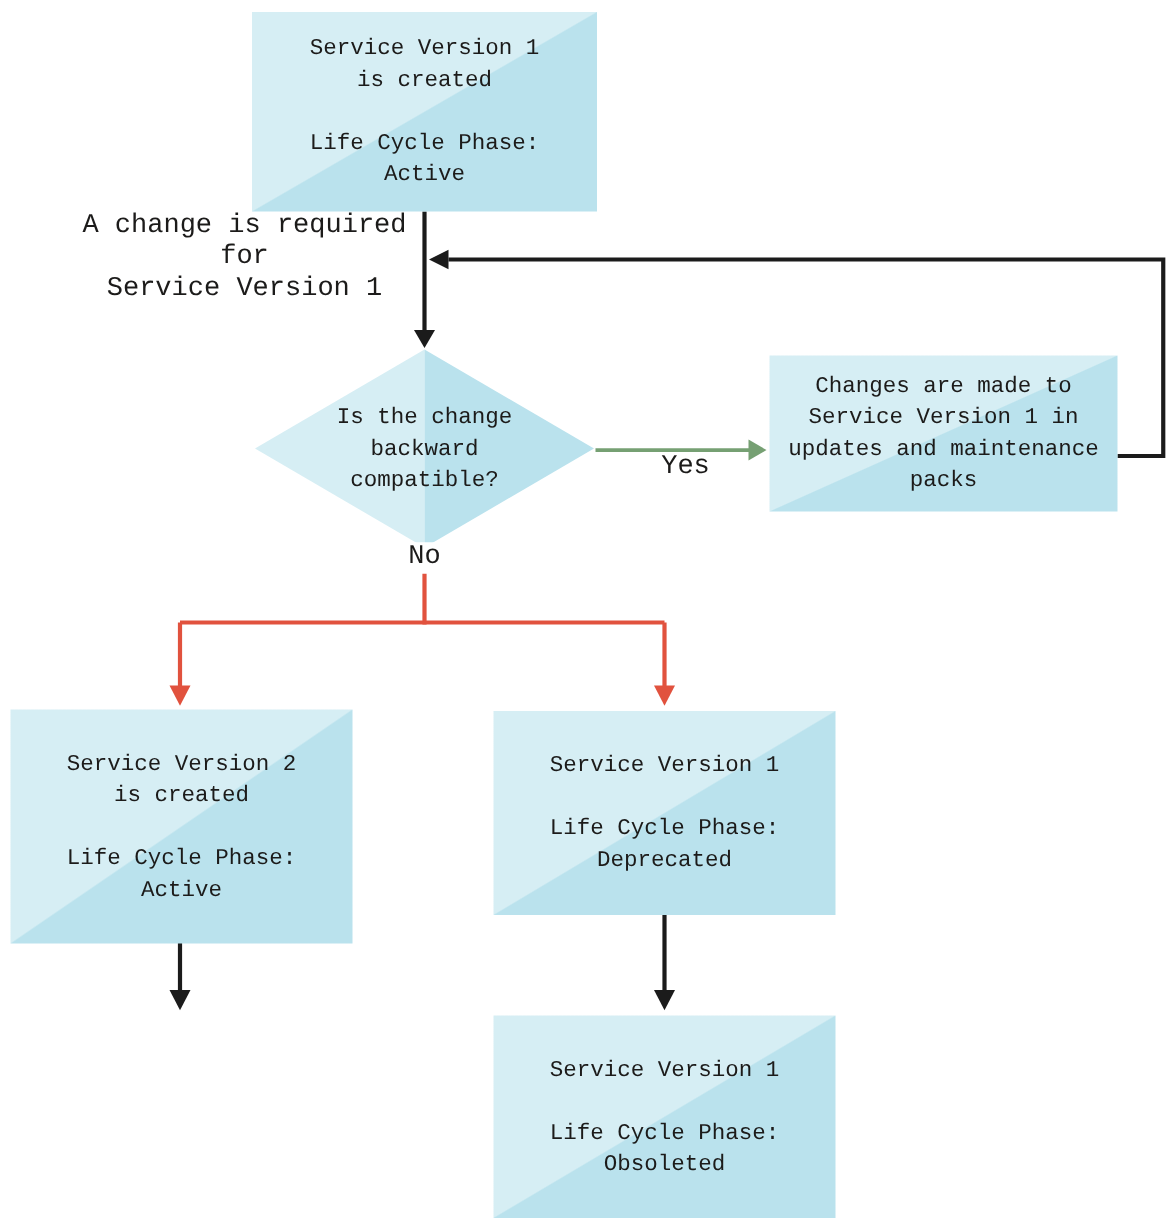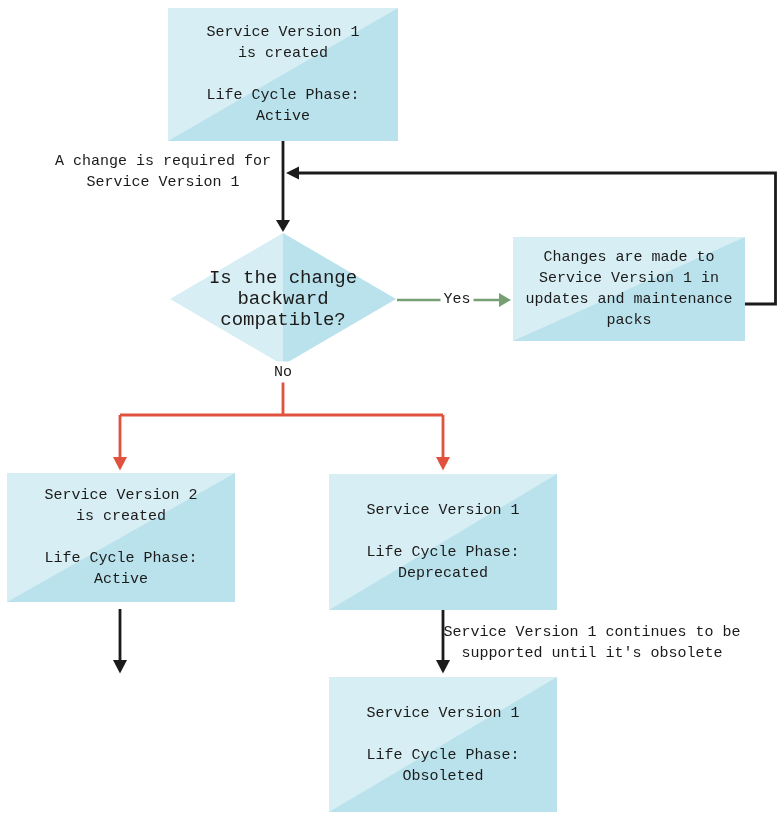--- a/index.html
+++ b/index.html
@@ -41,53 +41,53 @@
     align-items: center;
     justify-content: center;
     text-align: center;
     white-space: pre-line;
     font-size: 15px;
     line-height: 21px;
     background: linear-gradient(to bottom right, var(--box-light) 49.8%, var(--box-dark) 50.2%);
   }
   .box-v1-created     { left: 168px; top:   8px; width: 230px; height: 133px; }
   .box-changes-made   { left: 513px; top: 237px; width: 232px; height: 104px; text-align: center; }
-  .box-v2-created     { left:   7px; top: 473px; width: 228px; height: 129px; text-align: center; }
+  .box-v2-created     { left:   7px; top: 473px; width: 228px; height: 156px; text-align: center; }
   .box-v1-deprecated  { left: 329px; top: 474px; width: 228px; height: 136px; }
   .box-maintained     { left:   7px; top: 677px; width: 228px; height: 135px; }
   .box-v1-obsoleted   { left: 329px; top: 677px; width: 228px; height: 135px; }
 
   .diamond-text {
     position: absolute;
     left: 170px; top: 233px;
     width: 226px; height: 132px;
     display: flex;
     align-items: center;
     justify-content: center;
     text-align: center;
     white-space: pre-line;
-    font-size: 19px;
+    font-size: 15px;
     line-height: 21px;
     background: transparent;
   }
 
   .label {
     position: absolute;
     text-align: center;
     white-space: pre-line;
-    font-size: 15px;
+    font-size: 18px;
     line-height: 21px;
     transform: translate(-50%, -50%);
   }
   .label.on-line {
     background: var(--background);
     padding: 0 3px;
   }
   .label-change-required { left: 163px; top: 172px; width: 250px; }
-  .label-yes             { left: 457px; top: 299px; }
+  .label-yes             { left: 457px; top: 312px; }
   .label-no              { left: 283px; top: 372px; }
   .label-supported       { left: 592px; top: 643px; width: 300px; }
 </style>
 </head>
 <body>
 
 <div class="stage">
 
   <svg class="connectors" viewBox="0 0 779 817">
 
@@ -146,16 +146,14 @@
 Life Cycle Phase:
 Obsoleted</div>
 
   <div class="label label-change-required">A change is required for
 Service Version 1</div>
 
   <div class="label on-line label-yes">Yes</div>
 
   <div class="label on-line label-no">No</div>
 
-  <div class="label label-supported">Service Version 1 continues to be
-supported until it's obsolete</div>
 
 </div>
 
 </body></html>

